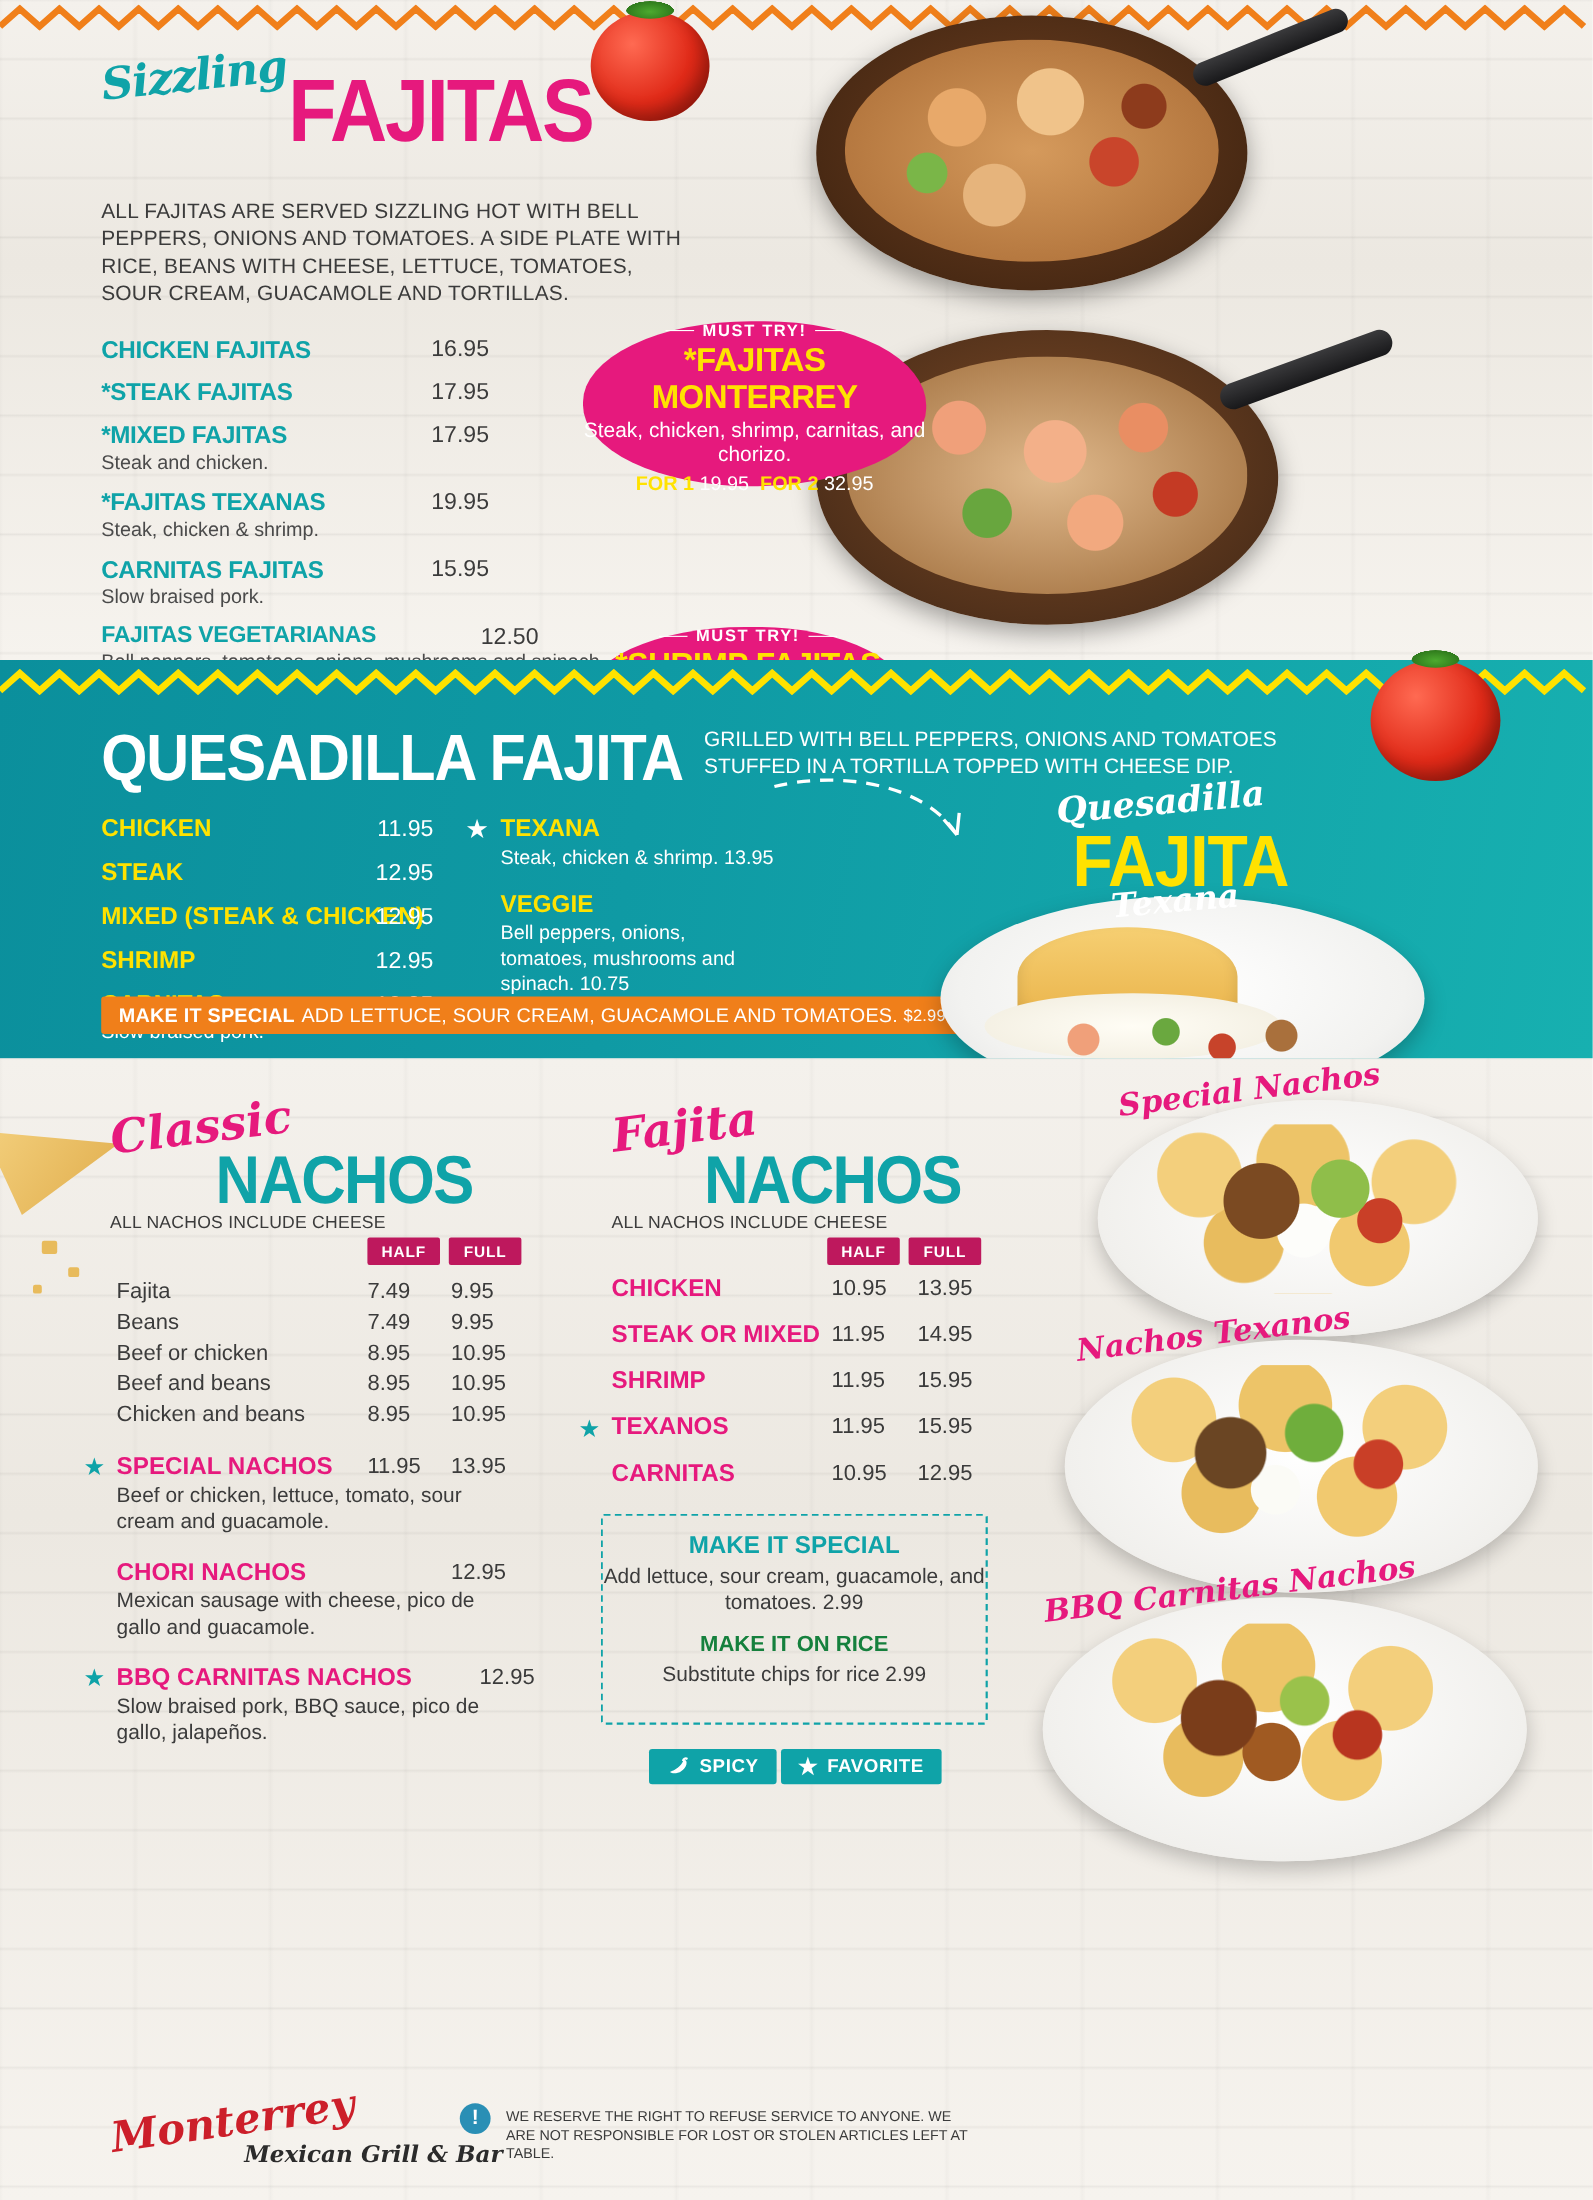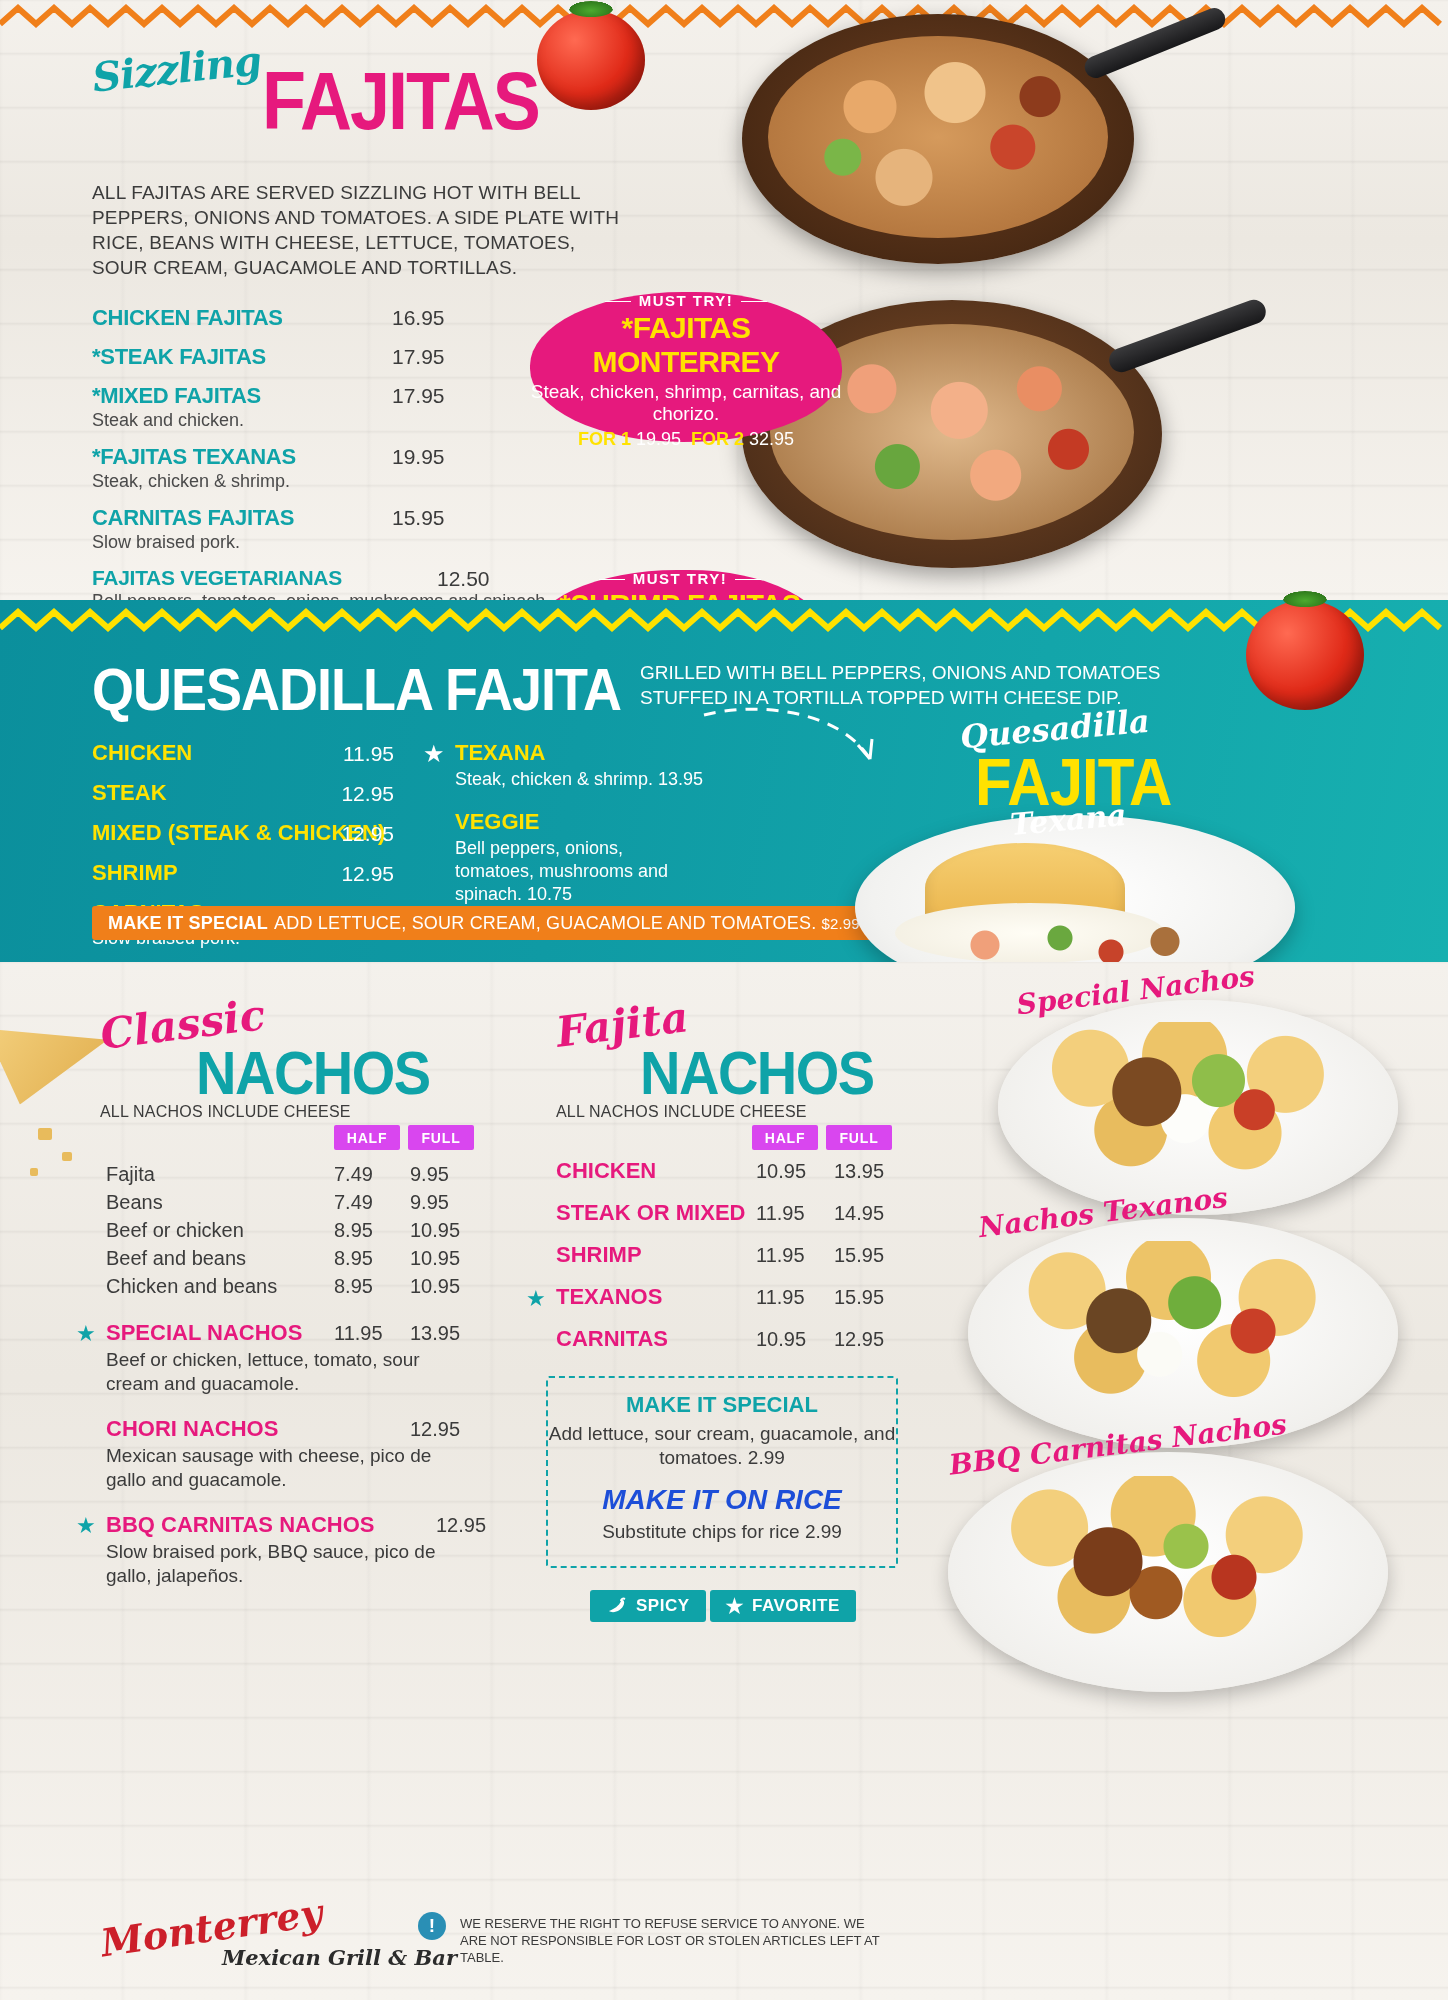--- a/index.html
+++ b/index.html
@@ -264,21 +264,21 @@
     font-size: 56px; font-weight: bold; color: #0fa3a8; letter-spacing: -1.5px;
     transform: scaleY(1.1);
   }
   .sub-all-2 {
     position: absolute; left: 556px; top: 1103px;
     font-size: 16px; color: #3b3b3b; text-transform: uppercase; letter-spacing: 0.2px;
   }
 
   .hf-head { position: absolute; display: flex; gap: 8px; }
   .hf-pill {
-    width: 66px; height: 25px; background: #d946ef; color: #fff;
+    width: 66px; height: 25px; background: #be185d; color: #fff;
     font-size: 14px; font-weight: bold; letter-spacing: 0.8px;
     display: flex; align-items: center; justify-content: center; border-radius: 2px;
   }
   .hf-1 { left: 334px; top: 1125px; }
   .hf-2 { left: 752px; top: 1125px; }
 
   .classic-rows { position: absolute; left: 106px; top: 1163px; width: 340px; }
   .cr { position: relative; height: 28px; font-size: 20px; color: #3b3b3b; }
   .cr .p1 { position: absolute; left: 228px; }
   .cr .p2 { position: absolute; left: 304px; }
@@ -305,21 +305,21 @@
   .fr .p2 { position: absolute; left: 278px; top: 2px; font-size: 20px; color: #3b3b3b; }
   .star-fr { position: absolute; left: -30px; top: 2px; color: #0fa3a8; font-size: 22px; }
 
   .dashed-box {
     position: absolute; left: 546px; top: 1376px; width: 352px; height: 192px;
     border: 2px dashed #0fa3a8; border-radius: 3px; text-align: center;
     padding-top: 14px;
   }
   .db-h { font-size: 22px; font-weight: bold; color: #0fa3a8; text-transform: uppercase; }
   .db-t { font-size: 19px; color: #3b3b3b; line-height: 24px; margin-top: 4px; }
-  .db-h2 { font-size: 28px; font-weight: bold; color: #1d4ed8; text-transform: uppercase; margin-top: 14px; font-style: italic; }
+  .db-h2 { font-size: 20px; font-weight: bold; color: #15803d; text-transform: uppercase; margin-top: 14px; }
 
   .legend {
     position: absolute; left: 590px; top: 1590px; display: flex; gap: 4px;
   }
   .legend .chip {
     height: 32px; background: #0fa3a8; color: #fff; border-radius: 3px;
     display: flex; align-items: center; gap: 8px; padding: 0 16px;
     font-size: 17px; font-weight: bold; letter-spacing: 0.5px;
   }
 

